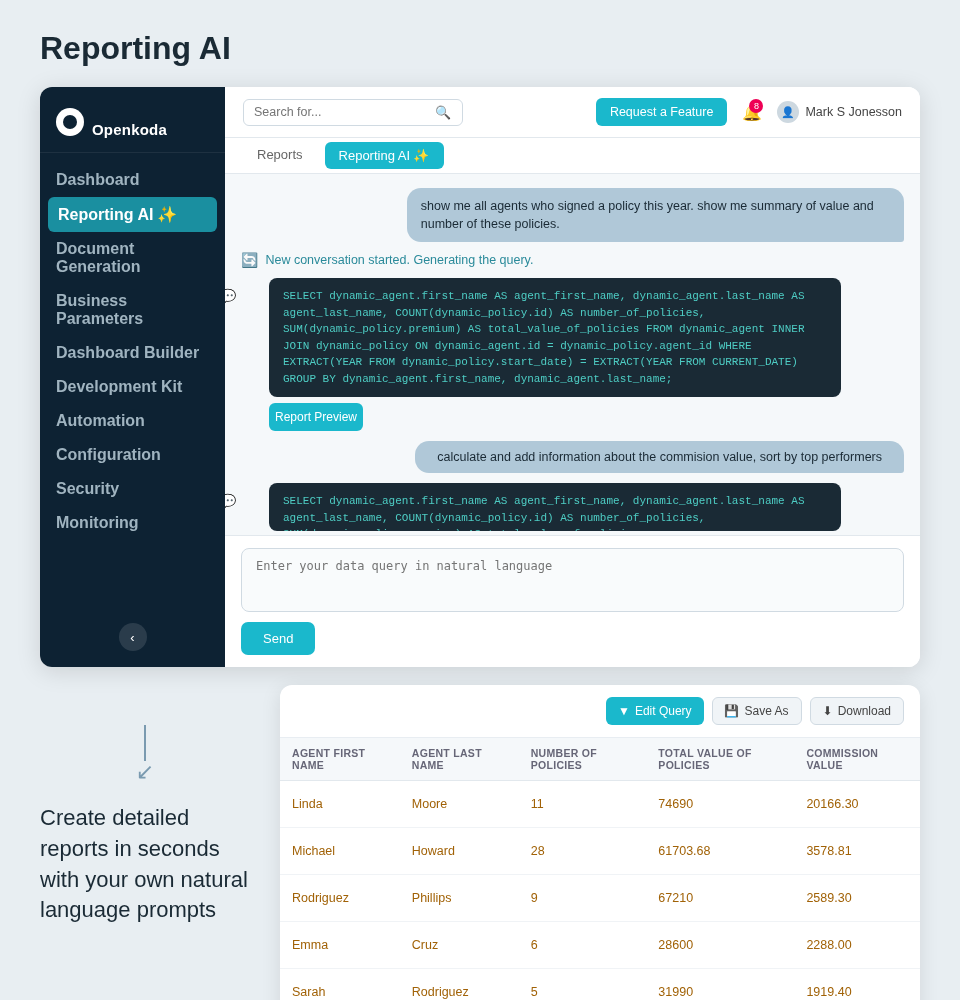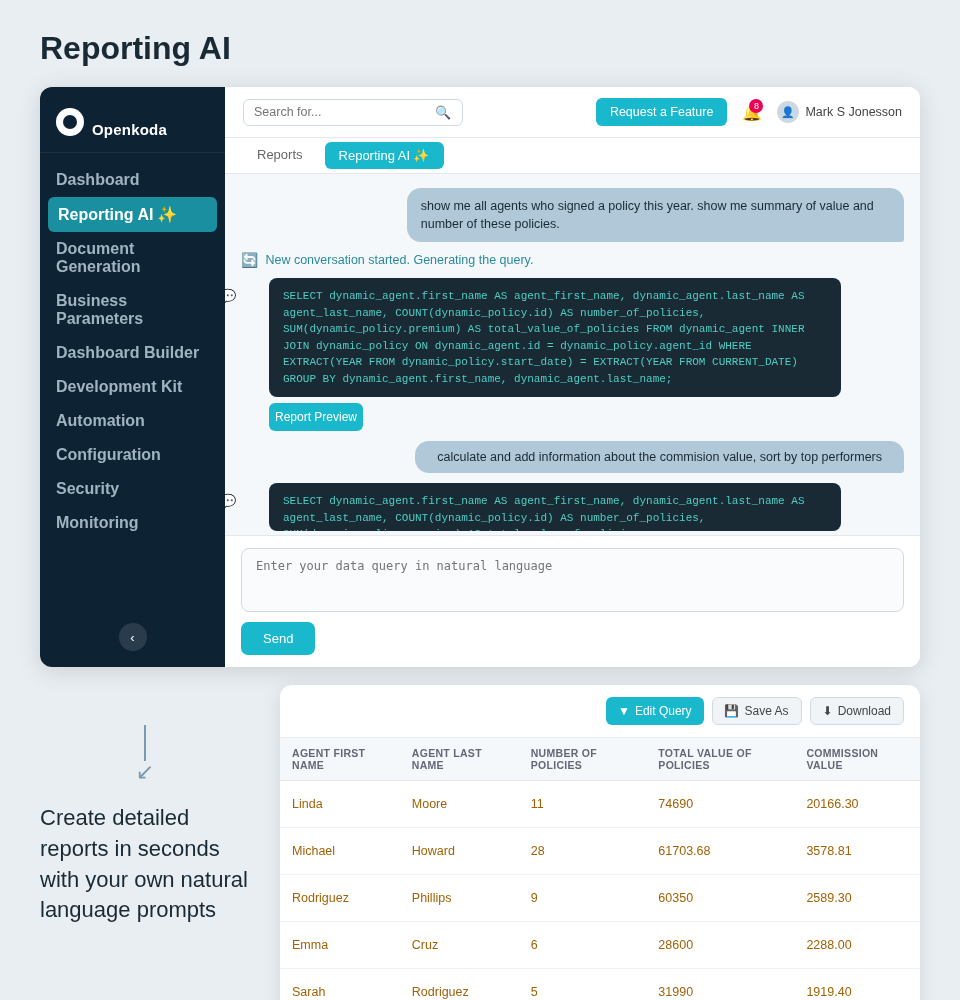--- a/index.html
+++ b/index.html
@@ -540,21 +540,21 @@
             <td>Michael</td>
             <td>Howard</td>
             <td>28</td>
             <td>61703.68</td>
             <td>3578.81</td>
           </tr>
           <tr>
             <td>Rodriguez</td>
             <td>Phillips</td>
             <td>9</td>
-            <td>60350</td>
+            <td>67210</td>
             <td>2589.30</td>
           </tr>
           <tr>
             <td>Emma</td>
             <td>Cruz</td>
             <td>6</td>
             <td>28600</td>
             <td>2288.00</td>
           </tr>
           <tr>

